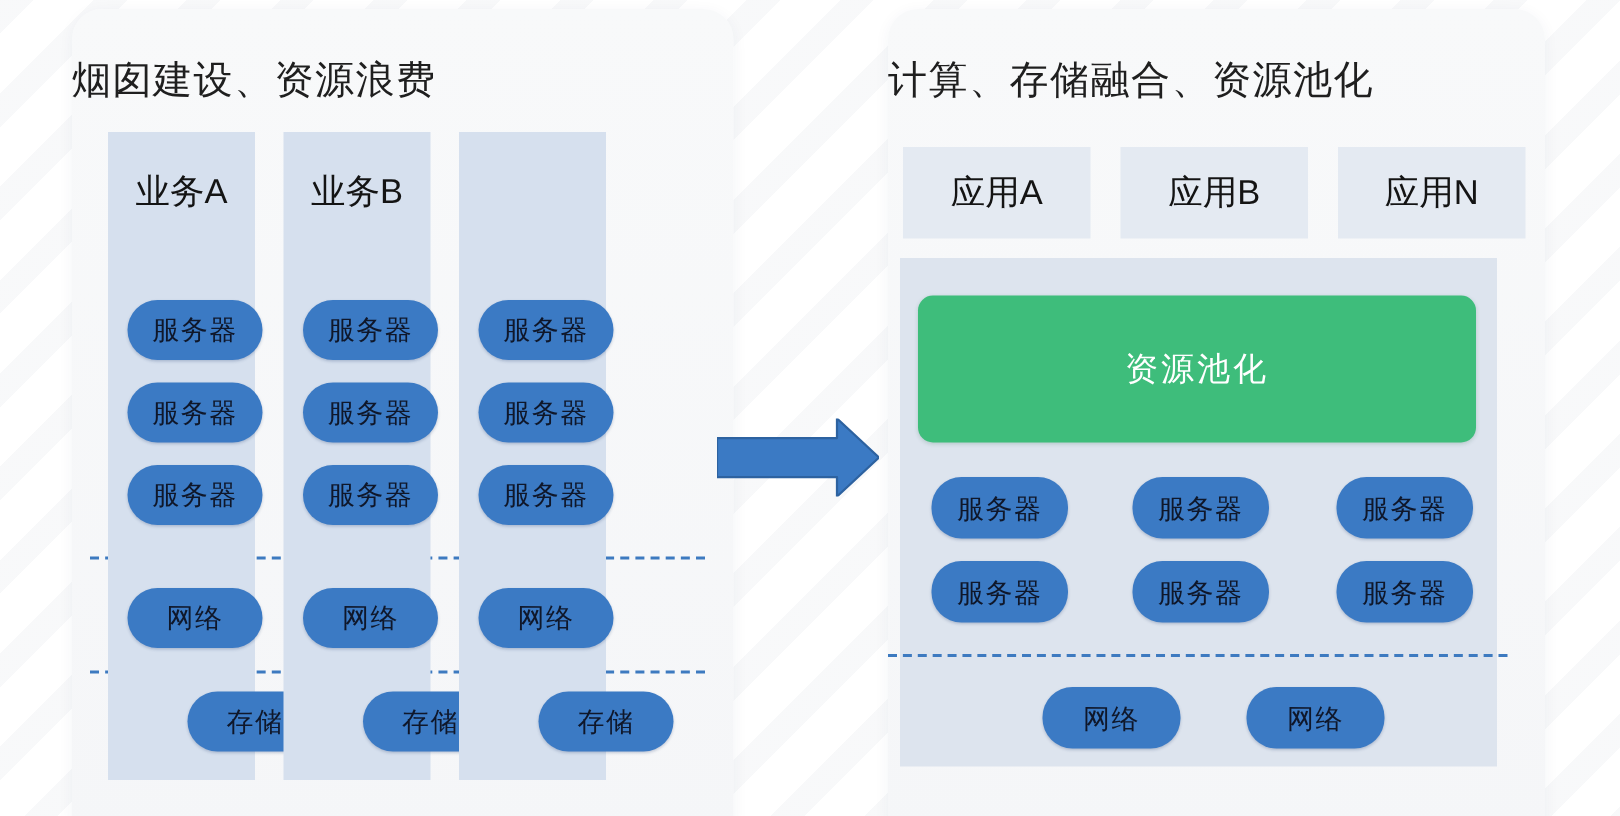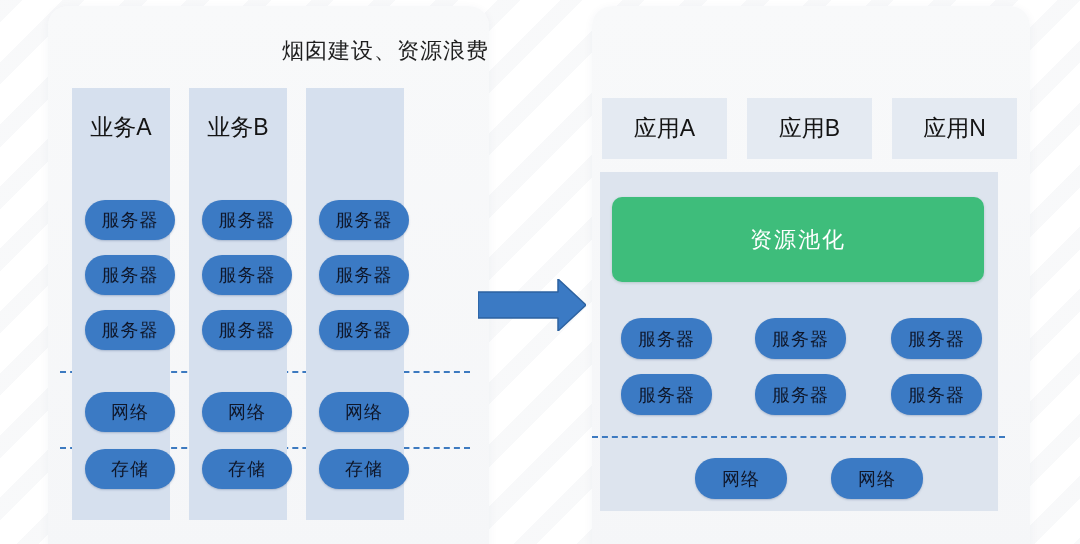--- a/index.html
+++ b/index.html
@@ -20,22 +20,22 @@
     position: absolute;
     top: 6px; height: 560px;
     background: linear-gradient(180deg, #f8f9fa 0%, #f5f6f8 100%);
     border-radius: 20px;
     box-shadow: 0 2px 10px rgba(40,60,90,0.05);
   }
   .card-left  { left: 48px;  width: 441px; }
   .card-right { left: 592px; width: 438px; }
   .panel-title {
     position: absolute; top: 30px; left: 0; right: 0;
-    text-align: right;
-    font-size: 22px; color: #1f1f1f;
+    text-align: left;
+    font-size: 26px; color: #1f1f1f;
     letter-spacing: 1px;
   }
   .columns {
     position: absolute; top: 82px; left: 24px;
     display: flex; gap: 19px;
   }
   .biz-col {
     position: relative;
     width: 98px; height: 432px;
     background: #d6e0ee;
@@ -52,21 +52,21 @@
     border-radius: 20px;
     color: #0f172a; font-size: 18px;
     display: flex; align-items: center; justify-content: center;
     letter-spacing: 1px;
     box-shadow: 0 1px 2px rgba(30,60,110,0.25);
   }
   .srv-0 { top: 112px; }
   .srv-1 { top: 167px; }
   .srv-2 { top: 222px; }
   .net-l { top: 304px; }
-  .sto-l { top: 361px; }
+  .sto-l { top: 373px; margin-left: 40px; }
   .dashed {
     position: absolute;
     border-top: 2px dashed #3d7ac0;
     height: 0;
   }
   .dash-left  { left: 12px; width: 410px; }
   .dash-l-1 { top: 365px; }
   .dash-l-2 { top: 441px; }
   .dash-right { left: 0; width: 413px; top: 430px; }
   .apps {
@@ -79,21 +79,21 @@
     display: flex; align-items: center; justify-content: center;
     font-size: 23px; color: #141414;
   }
   .pool-container {
     position: absolute; top: 166px; left: 8px;
     width: 398px; height: 339px;
     background: #dde4ee;
   }
   .pool-box {
     position: absolute; top: 25px; left: 12px;
-    width: 372px; height: 85px;
+    width: 372px; height: 98px;
     background: #3ebd7b;
     border-radius: 10px;
     display: flex; align-items: center; justify-content: center;
     color: #ffffff; font-size: 22px; letter-spacing: 2px;
     box-shadow: 0 1px 3px rgba(20,90,60,0.2);
   }
   .btn-r { position: absolute; width: 91px; height: 41px; left: auto; }
   .r0 { top: 146px; } .r1 { top: 202px; }
   .cx0 { left: 21px; } .cx1 { left: 155px; } .cx2 { left: 291px; }
   .net-r { top: 286px; width: 92px; }
@@ -143,20 +143,21 @@
   </div>
 </div>
 
 <div class="arrow-wrap">
   <svg width="108" height="52" viewBox="0 0 108 52" xmlns="http://www.w3.org/2000/svg">
     <polygon points="0,13 80,13 80,0 108,26 80,52 80,39 0,39" fill="#3b7ac4" stroke="#2d62a0" stroke-width="1.5" stroke-linejoin="round"></polygon>
   </svg>
 </div>
 
 <div class="card card-right">
+  <div class="panel-title">计算、存储融合、资源池化</div>
 
   <div class="apps">
     <div class="app-box">应用A</div>
     <div class="app-box">应用B</div>
     <div class="app-box">应用N</div>
   </div>
 
   <div class="pool-container">
     <div class="pool-box">资源池化</div>
     <div class="btn btn-r r0 cx0">服务器</div>

